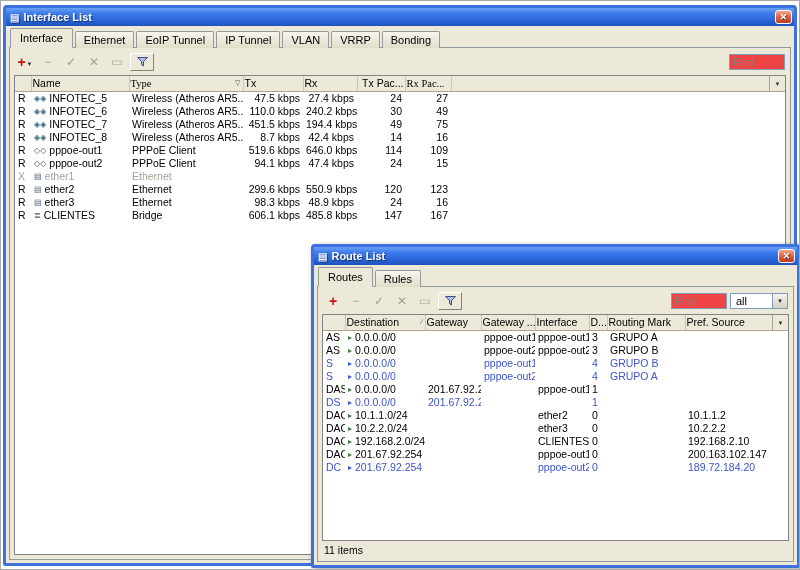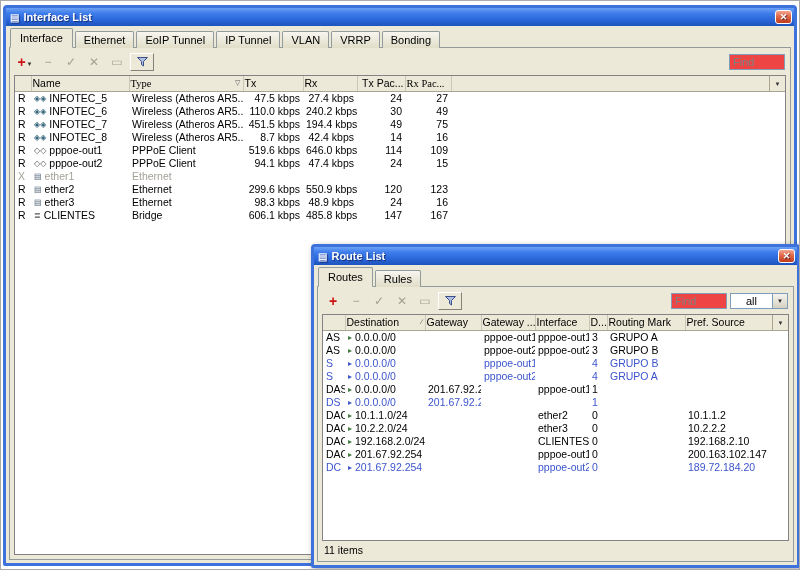--- a/index.html
+++ b/index.html
@@ -29,21 +29,21 @@
   .toolbar{display:flex;align-items:center;gap:3px;padding:2px 1px 4px;}
   .tbtn{min-width:20px;height:18px;display:flex;align-items:center;justify-content:center;font-size:12px;color:#444;}
   .tbtn.disabled{color:#a5a192;}
   .tbtn.add{color:#cc1111;font-weight:bold;font-size:14px;gap:1px;}
   .tbtn.add .drop{font-size:6px;color:#333;align-self:center;margin-top:3px;}
   .tbtn.funnel{border:1px solid;border-color:#fff #848279 #848279 #fff;background:#ECE9D8;width:24px;}
   .tb-spacer{flex:1;}
   .find{width:56px;height:16px;border:1px solid #7f9db9;font-size:11px;padding:0 3px;font-family:inherit;color:#000;background:#ef4444;}
   .find::placeholder{color:#808080;}
   .combo{display:flex;width:58px;height:16px;border:1px solid #7f9db9;background:#fff;align-items:center;}
-  .combo-text{flex:1;font-size:11px;padding-left:15px;}
+  .combo-text{flex:1;font-size:11px;padding-left:5px;}
   .combo-btn{width:15px;height:100%;display:flex;align-items:center;justify-content:center;font-size:6px;color:#222;
     background:linear-gradient(#f4f3ee,#d6d2c2);border-left:1px solid #7f9db9;}
 
   
   .listwrap{flex:1;position:relative;background:#fff;border:1px solid #848284;overflow:hidden;min-height:0;}
   table.grid{border-collapse:collapse;table-layout:fixed;width:100%;}
   .grid th{font-weight:normal;font-size:10.5px;text-align:left;background:#ECE9D8;
     border-right:1px solid #cbc7b8;border-bottom:1px solid #a9a591;height:15px;padding:0 1px;
     white-space:nowrap;overflow:hidden;position:relative;}
   .grid th .sort{position:absolute;right:2px;top:3px;font-size:7px;color:#555;}

